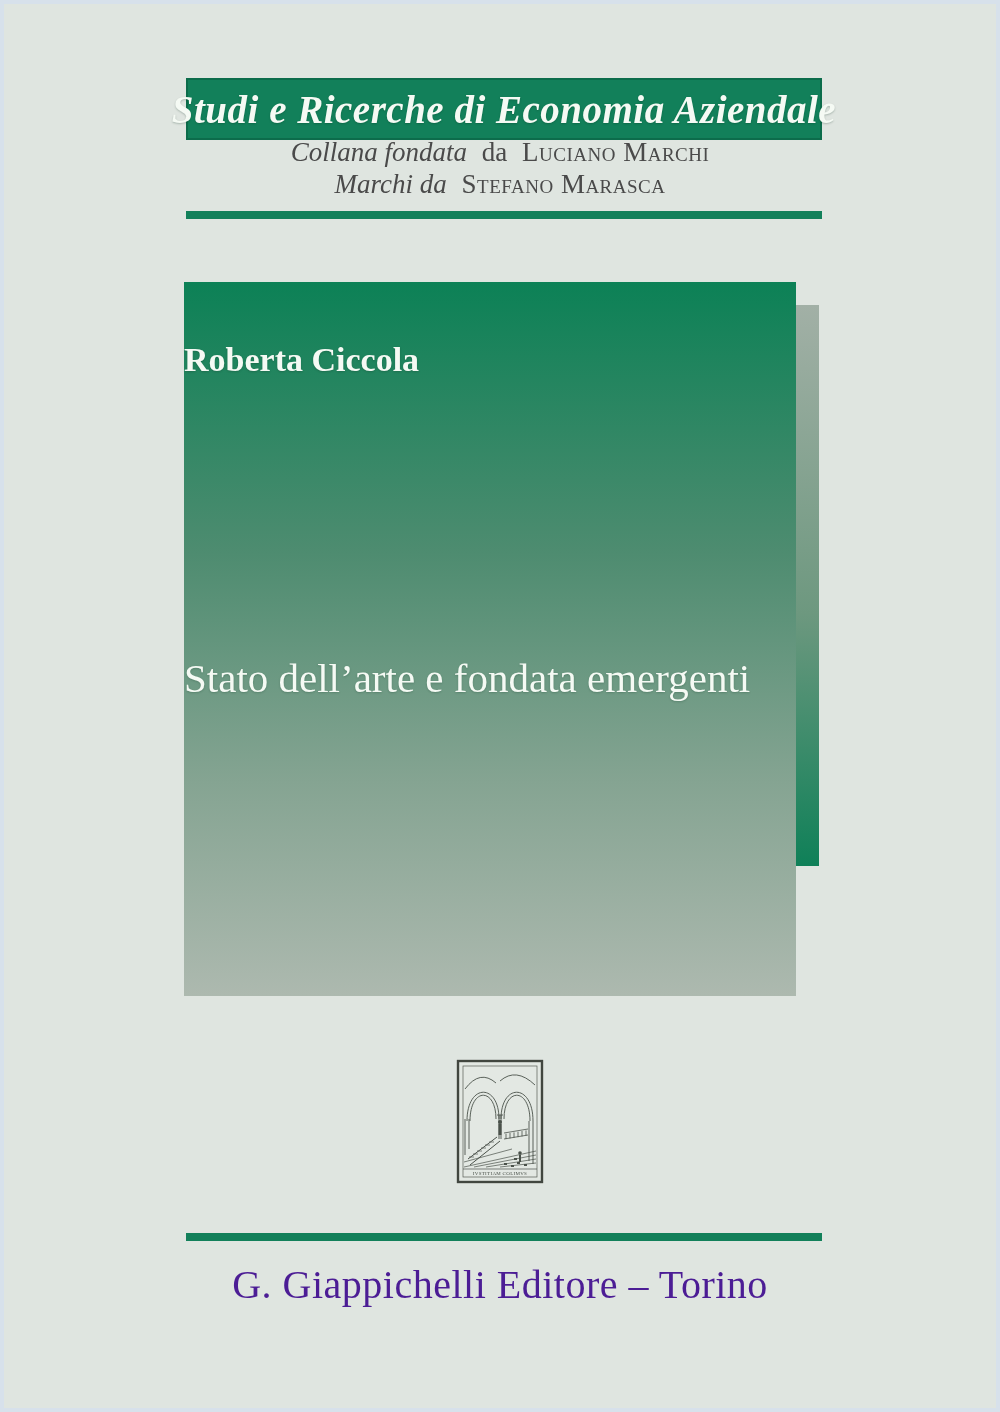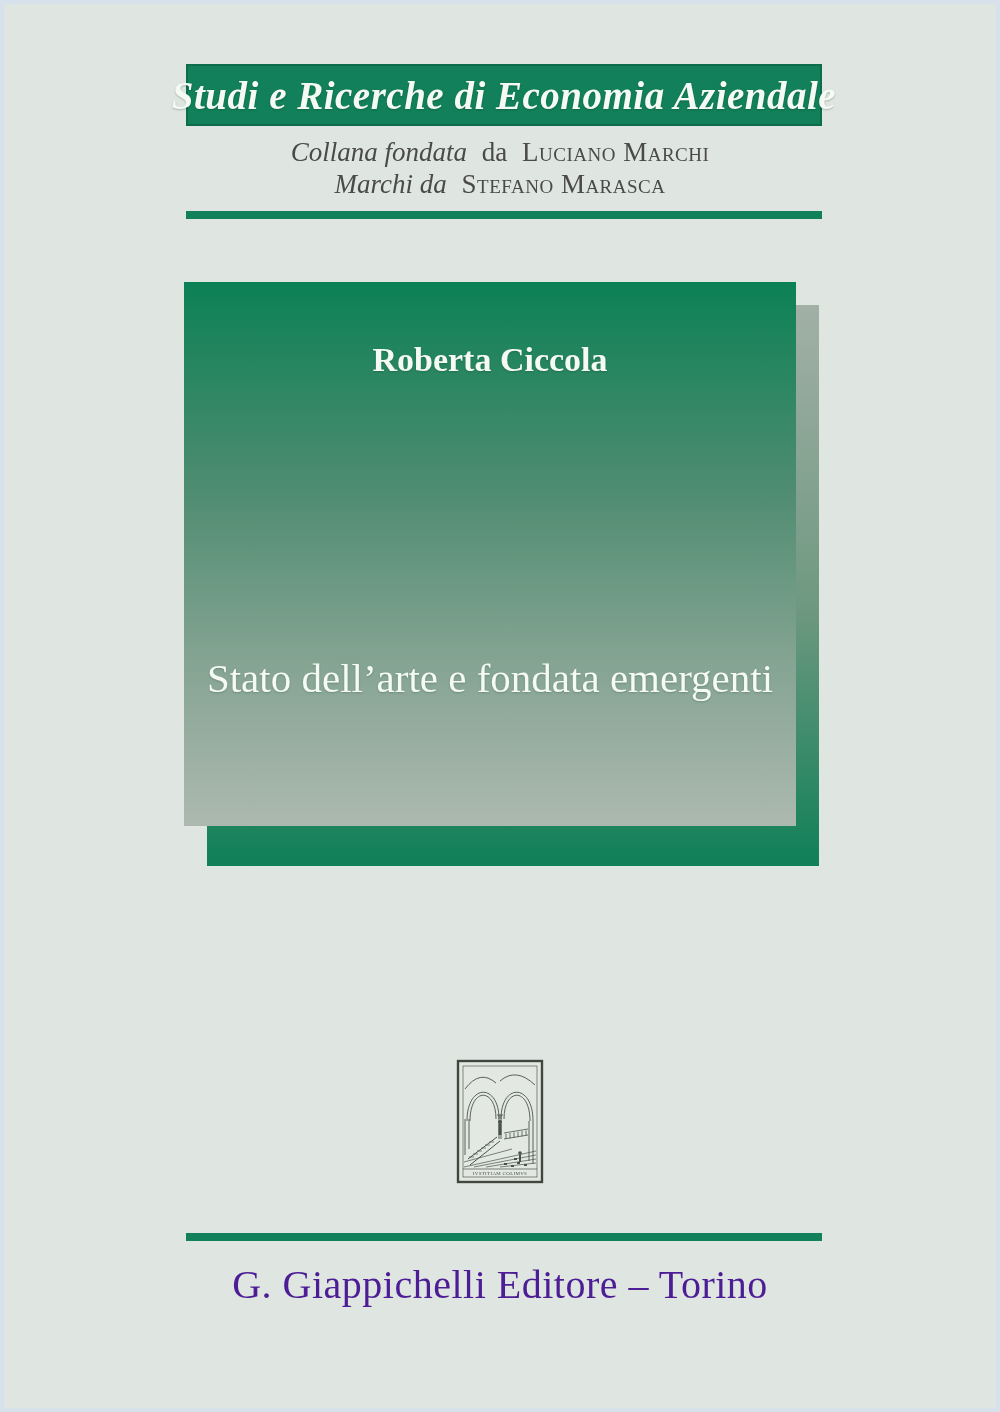--- a/index.html
+++ b/index.html
@@ -10,21 +10,21 @@
     height: 1412px;
     background: #DFE5E0;
     border: 4px solid #D7E1EB;
     overflow: hidden;
     font-family: "Liberation Serif", serif;
   }
 
   
   .series-banner {
     position: absolute;
-    left: 182px; top: 60px;
+    left: 182px; top: 74px;
     width: 636px; height: 62px;
     background: #12805A;
     border: 2px solid #0C6C4B;
     display: flex; align-items: center; justify-content: center;
   }
   .series-banner .series-title {
     color: #F5FAF4;
     font-style: italic;
     font-weight: 700;
     font-size: 39px;
@@ -59,23 +59,22 @@
   
   .panel-shadow {
     position: absolute;
     left: 203px; top: 301px;
     width: 612px; height: 561px;
     background: linear-gradient(180deg, #A2B0A6 0%, #6D987F 55%, #0F8058 100%);
   }
   .panel {
     position: absolute;
     left: 180px; top: 278px;
-    width: 612px; height: 544px;
+    width: 612px; height: 714px;
     background: linear-gradient(180deg, #0C8156 0%, #4E8C70 38%, #85A492 70%, #ADB9AF 100%);
-    text-align: center;
     color: #F5FAF4;
     padding-left: 22px;
   }
   .author {
     position: absolute;
     left: 0; top: 58px; width: 100%;
     font-size: 34px; font-weight: 700; line-height: 40px;
     text-shadow: 0 1px 2px rgba(20,60,40,0.30);
   }
   .title-block {

